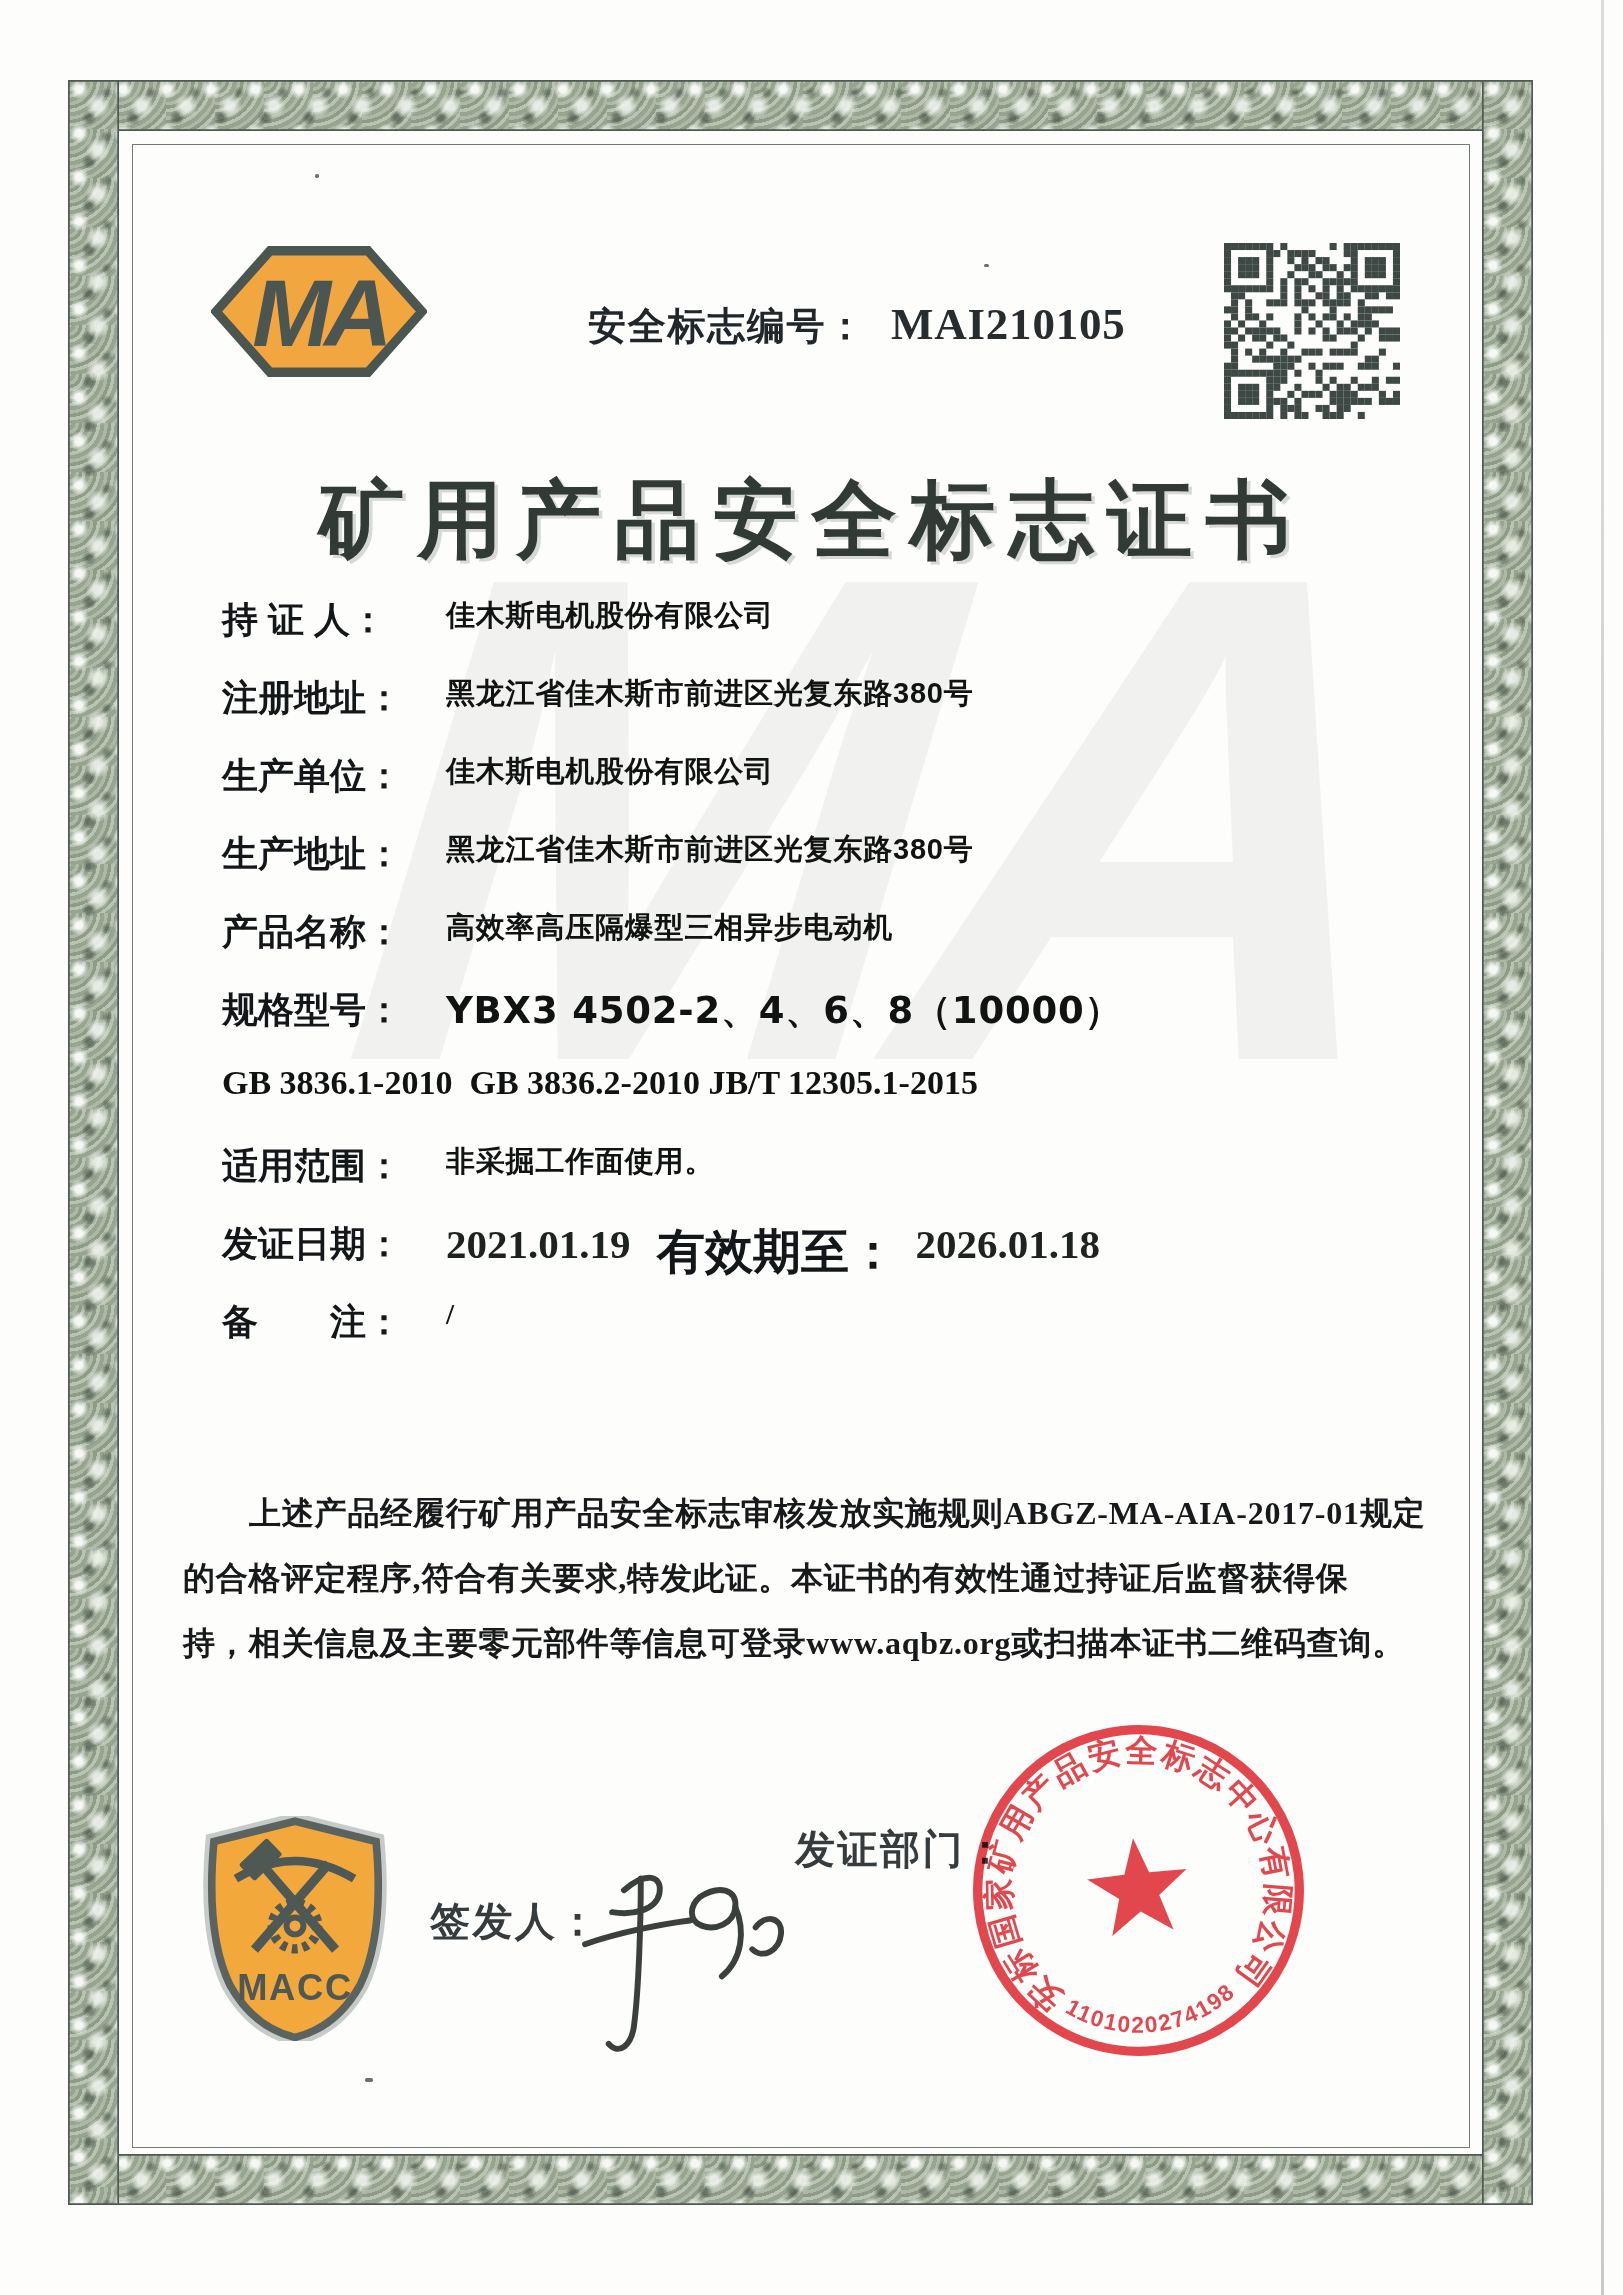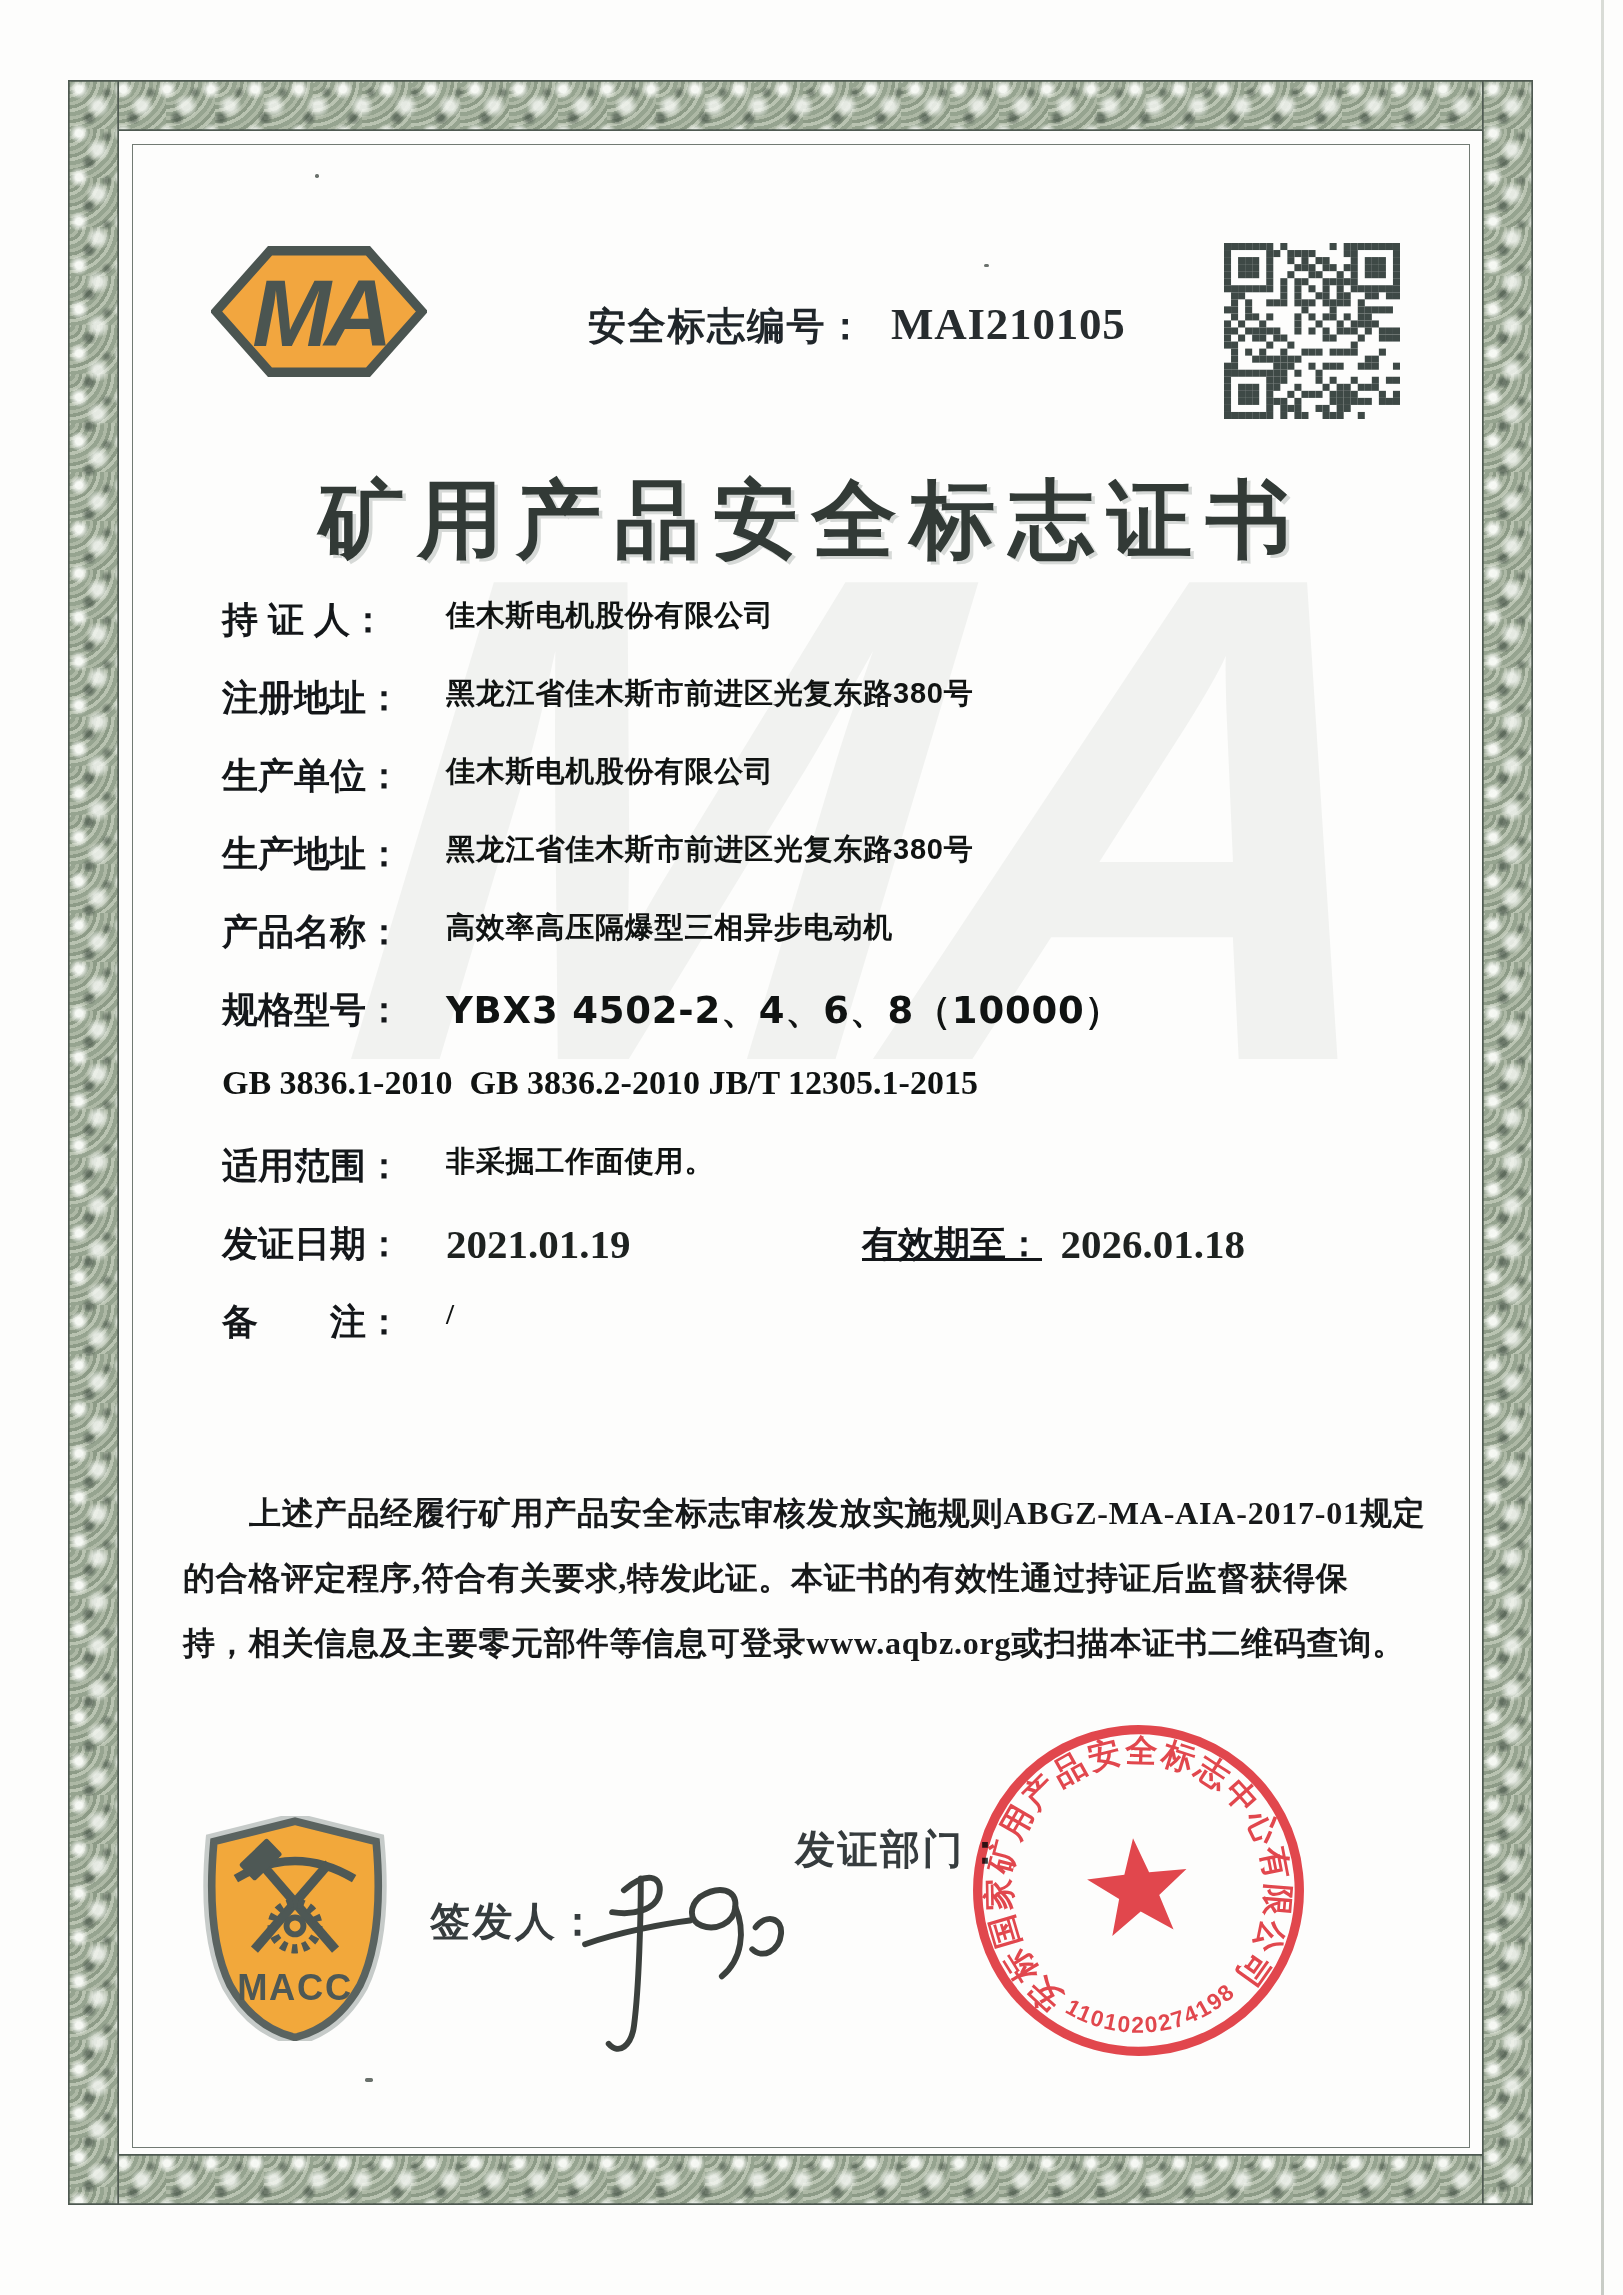--- a/index.html
+++ b/index.html
@@ -38,21 +38,21 @@
   
   .rows{position:absolute;left:222px;top:596px;width:1243px;}
   .row{height:78px;display:flex;}
   .lbl{flex:none;width:224px;font-weight:bold;font-size:36px;color:#14171a;white-space:pre;}
   .val{font-weight:bold;font-size:29px;color:#101312;white-space:pre;letter-spacing:0.8px;}
   .row.wide .lbl{width:auto;margin-right:22px;font-size:36px;letter-spacing:-0.8px;}
   .row.wide .val{font-size:34px;font-family:Liberation Serif, serif;letter-spacing:0;}
   .row.model .val{font-family:"DejaVu Sans",sans-serif;font-size:37px;}
   .row.dates .date{font-family:"Liberation Serif",serif;font-size:41px;font-weight:bold;white-space:pre;}
   .row.dates .d1{width:211px;}
-  .row.dates .lbl2{flex:none;font-weight:bold;font-size:36px;color:#14171a;margin-left:205px;white-space:pre;text-decoration:underline;}
+  .row.dates .lbl2{flex:none;font-weight:bold;font-size:48px;color:#14171a;white-space:pre;}
   .row.dates .d2{margin-left:18.6px;}
   .row.remark .val{font-family:"Liberation Serif",serif;}
   
   .statement{position:absolute;left:183px;top:1481px;width:1241px;
     font-family:"Liberation Serif",serif;font-size:32px;font-weight:600;color:#17191a;letter-spacing:0.8px;}
   .statement div{height:65px;line-height:65px;white-space:nowrap;}
   .statement .l1{padding-left:66px;}
   
   .macc{position:absolute;left:197px;top:1816px;}
   .signer{position:absolute;left:430px;top:1894px;font-size:40px;font-weight:bold;color:#363c3e;letter-spacing:2.5px;}

